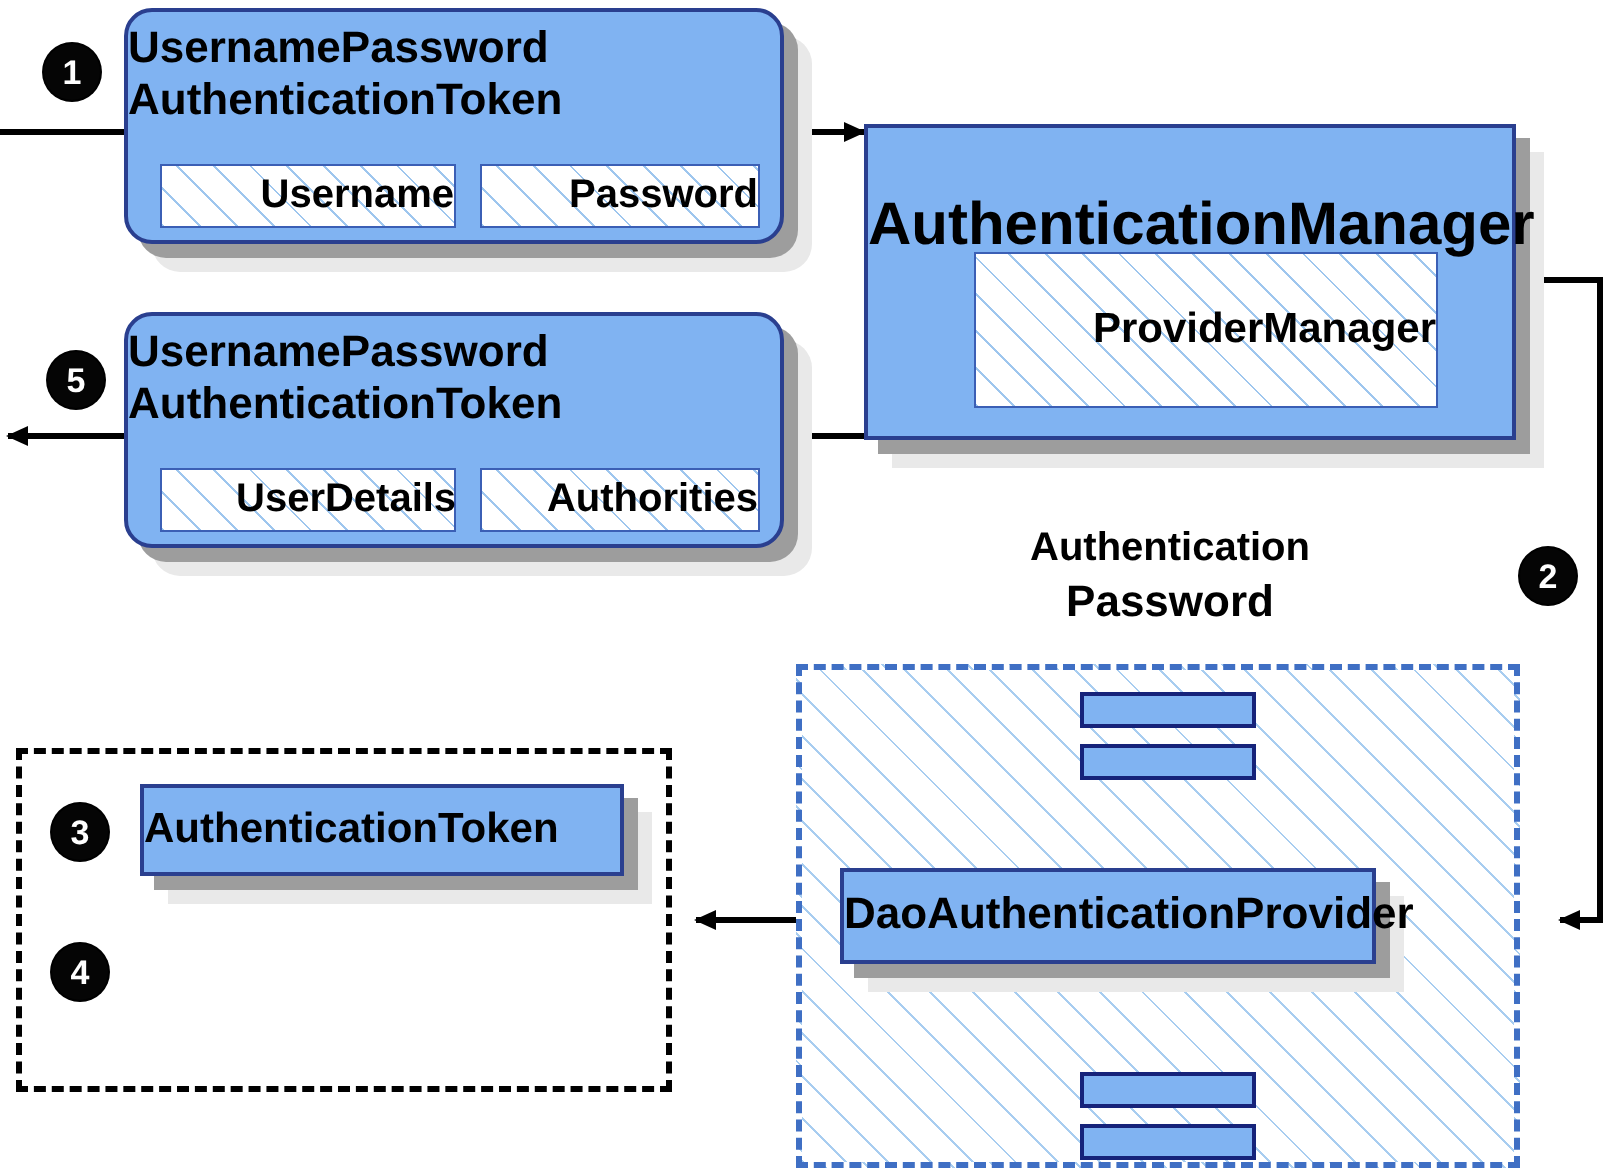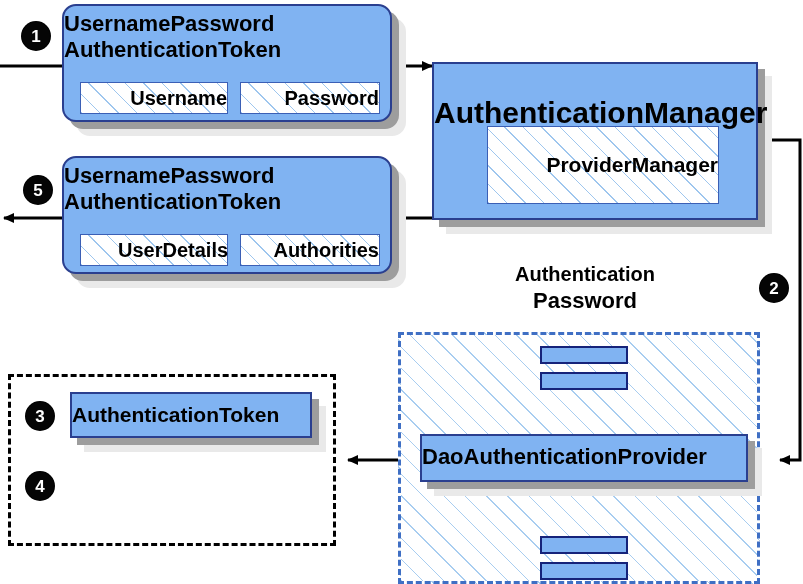--- a/index.html
+++ b/index.html
@@ -156,21 +156,21 @@
   <div class="section-label" style="left:440px;top:263px;width:290px;font-size:20px;">Authentication</div>
   <div class="section-label" style="left:440px;top:289px;width:290px;font-size:22px;">Password</div>
 
   <div class="badge" style="left:760px;top:274px;">2</div>
 
   <div class="abs dashed-blue" style="left:398px;top:332px;width:362px;height:252px;"></div>
 
   <div class="abs bar" style="left:540px;top:346px;width:88px;height:18px;"></div>
   <div class="abs bar" style="left:540px;top:372px;width:88px;height:18px;"></div>
 
-  <div class="stack" style="left:420px;top:434px;width:328px;height:48px;">
+  <div class="stack" style="left:420px;top:434px;width:268px;height:48px;">
     <div class="plate p2"></div>
     <div class="plate p1"></div>
     <div class="face blue-face">
       <div class="title abs" style="left:0;right:0;top:9px;font-size:22px;">DaoAuthenticationProvider</div>
     </div>
   </div>
 
   <div class="abs bar" style="left:540px;top:536px;width:88px;height:18px;"></div>
   <div class="abs bar" style="left:540px;top:562px;width:88px;height:18px;"></div>
 

